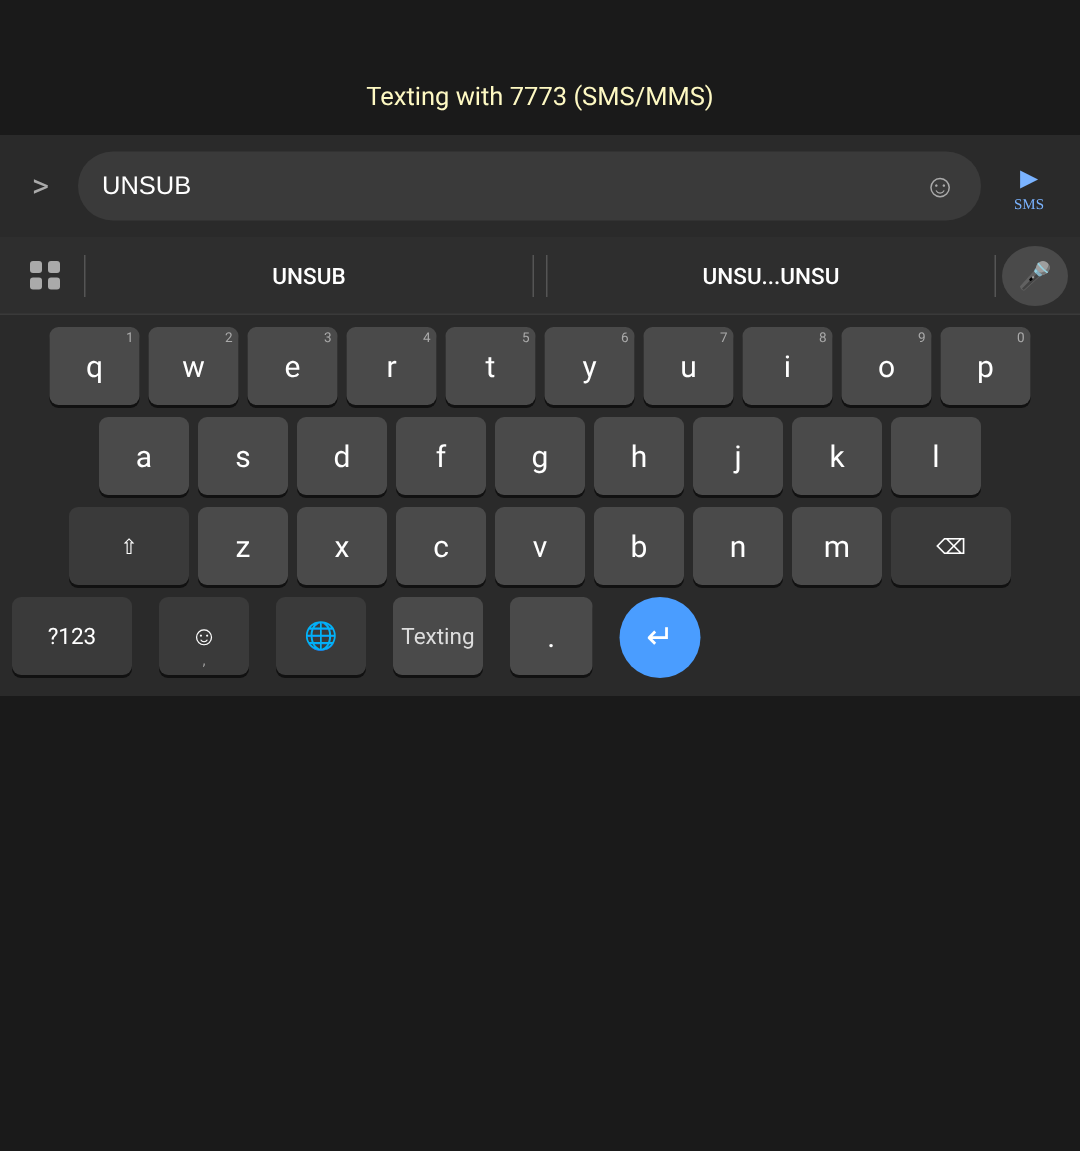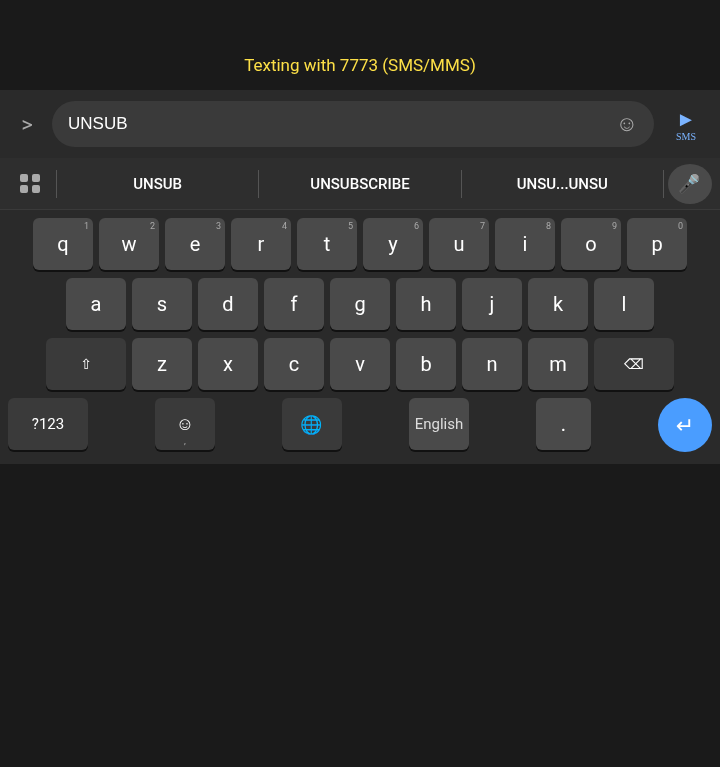--- a/index.html
+++ b/index.html
@@ -23,21 +23,21 @@
 
     
     .header {
       background: #1a1a1a;
       height: 50px;
       display: flex;
       align-items: center;
       justify-content: center;
     }
     .header-title {
-      color: #fde047;
+      color: #fef9c3;
       font-size: 17px;
       font-weight: 400;
     }
 
     
     .message-area {
       background: #2a2a2a;
       padding: 10px 12px;
       display: flex;
       align-items: center;
@@ -199,21 +199,21 @@
       max-width: 80px;
     }
     .key-backspace {
       flex: 1.5;
       max-width: 80px;
     }
 
     
     .bottom-row {
       display: flex;
-      justify-content: space-between;
+      justify-content: flex-start;
       gap: 18px;
       margin-bottom: 0;
       padding: 0 4px 8px;
     }
     .key-num {
       background: #3a3a3a;
       flex: 1.2;
       max-width: 80px;
       font-size: 15px;
     }
@@ -278,21 +278,20 @@
     <div class="apps-icon">
       <div class="apps-dot"></div>
       <div class="apps-dot"></div>
       <div class="apps-dot"></div>
       <div class="apps-dot"></div>
     </div>
   </div>
   <div class="suggestion-divider"></div>
   <div class="suggestion-item">UNSUB</div>
   <div class="suggestion-divider"></div>
-  <div class="suggestion-item">UNSUBSCRIBE</div>
   <div class="suggestion-divider"></div>
   <div class="suggestion-item">UNSU...UNSU</div>
   <div class="suggestion-divider"></div>
   <div class="mic-btn">
     <span>🎤</span>
   </div>
 </div>
 
 <div class="keyboard">
 
@@ -330,17 +329,17 @@
     <div class="key">b</div>
     <div class="key">n</div>
     <div class="key">m</div>
     <div class="key key-special key-backspace">⌫</div>
   </div>
 
   <div class="bottom-row">
     <div class="key key-special key-num">?123</div>
     <div class="key key-special key-emoji-small">☺<span style="font-size:9px;position:absolute;bottom:4px;left:50%;transform:translateX(-50%);color:#aaa;">,</span></div>
     <div class="key key-special key-globe">🌐</div>
-    <div class="key key-space">English</div>
+    <div class="key key-space">Texting</div>
     <div class="key key-period">.</div>
     <div class="key key-enter">↵</div>
   </div>
 </div>
 
 </body></html>

